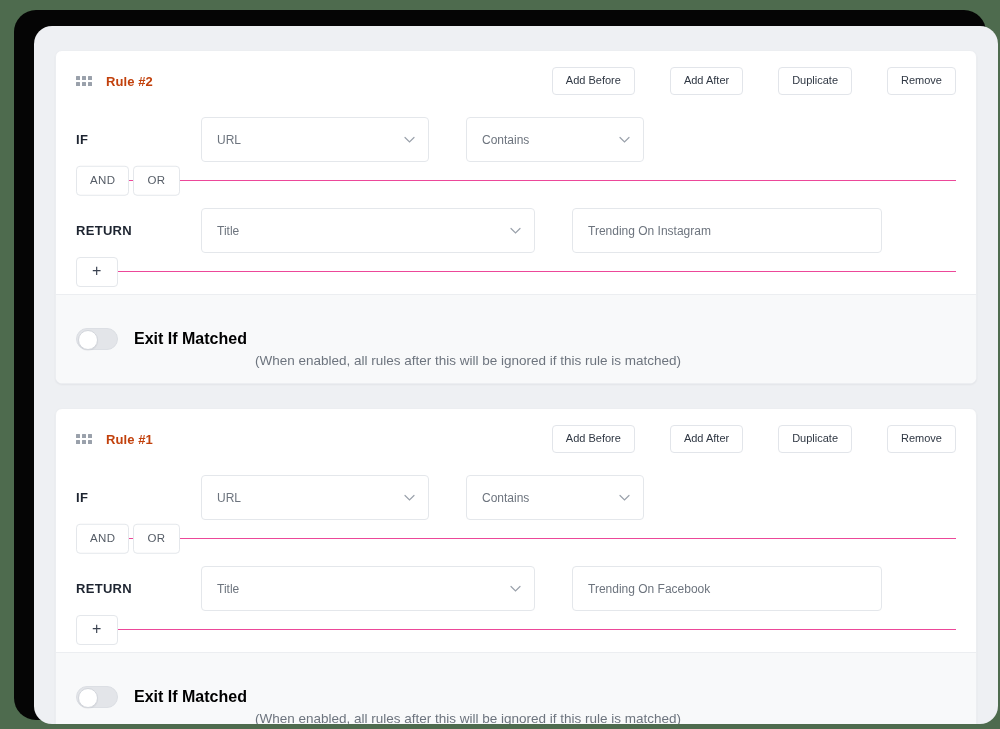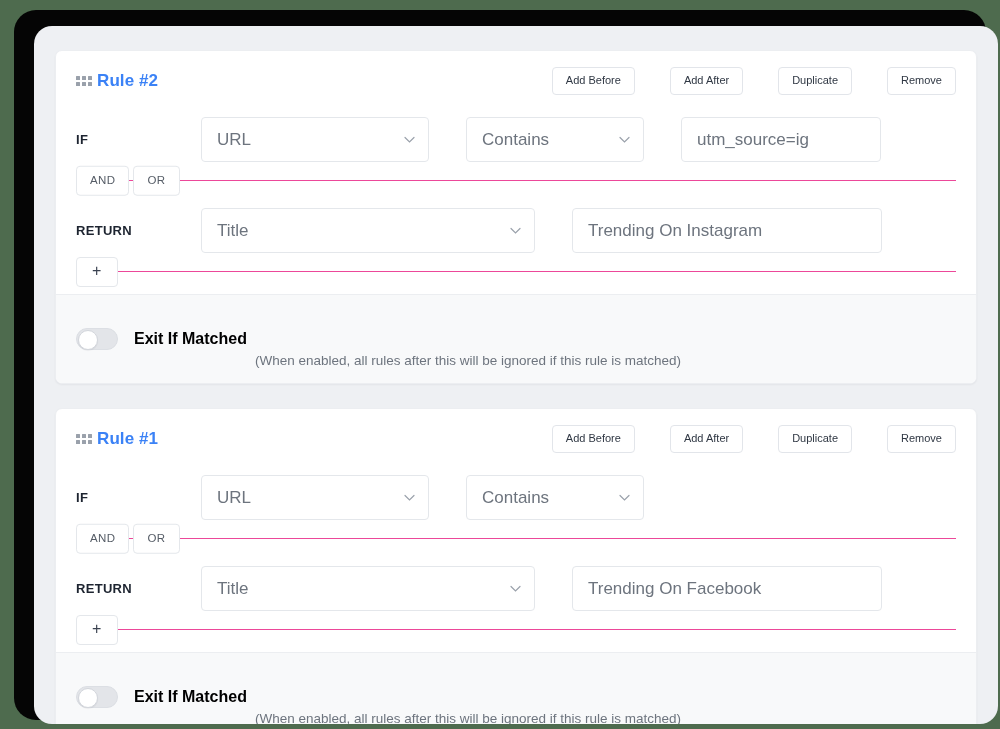--- a/index.html
+++ b/index.html
@@ -62,24 +62,24 @@
     flex: 0 0 auto;
   }
   .drag-handle i {
     display: block;
     width: 4px;
     height: 4px;
     background: #9aa1ab;
     border-radius: 0.5px;
   }
   .rule-title {
-    margin-left: 5px;
-    font-size: 17px;
+    margin-left: 14px;
+    font-size: 13px;
     font-weight: bold;
-    color: #3b82f6;
+    color: #c2410c;
     letter-spacing: 0.1px;
   }
   .header-actions {
     margin-left: auto;
     display: flex;
     gap: 9px;
   }
   .btn {
     background: #ffffff;
     border: 1px solid #e2e5ea;
@@ -112,21 +112,21 @@
 
   .field {
     position: relative;
     height: 45px;
     background: #ffffff;
     border: 1px solid #e4e7eb;
     border-radius: 4px;
     display: flex;
     align-items: center;
     padding: 0 15px;
-    font-size: 17px;
+    font-size: 12px;
     color: #6d747e;
   }
   .field.select { padding-right: 36px; cursor: pointer; }
   .field.w-subject { width: 228px; }
   .field.w-operator { width: 178px; margin-left: 37px; }
   .field.w-value { width: 200px; margin-left: 37px; }
   .field.w-return-key { width: 334px; }
   .field.w-return-val { width: 310px; margin-left: 37px; align-items: center; }
 
   .chev {
@@ -255,23 +255,20 @@
           </span>
         </div>
         <div class="field select w-operator">
           <span>Contains</span>
           <span class="chev">
             <svg width="11" height="8" viewBox="0 0 11 8">
                 <path d="M1 1.5 L5.5 6 L10 1.5" fill="none" stroke="#9aa1ab" stroke-width="1.2" stroke-linecap="round"></path>
               </svg>
           </span>
         </div>
-        <div class="field w-value">
-          <span>utm_source=ig</span>
-        </div>
       </div>
 
       <div class="divider-row">
         <span class="pills">
           <button class="pill">AND</button>
           <button class="pill">OR</button>
         </span>
       </div>
       <div class="spacer-top-and-or"></div>
 

